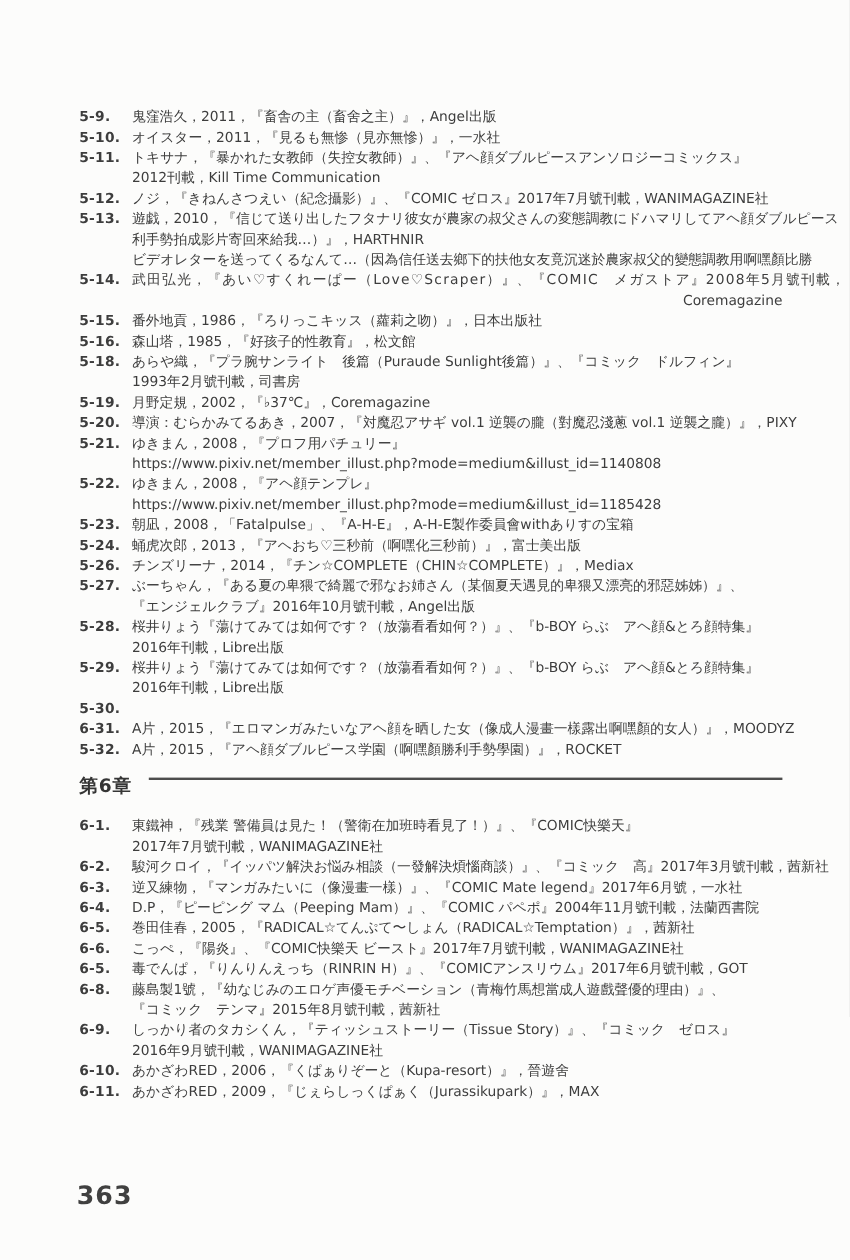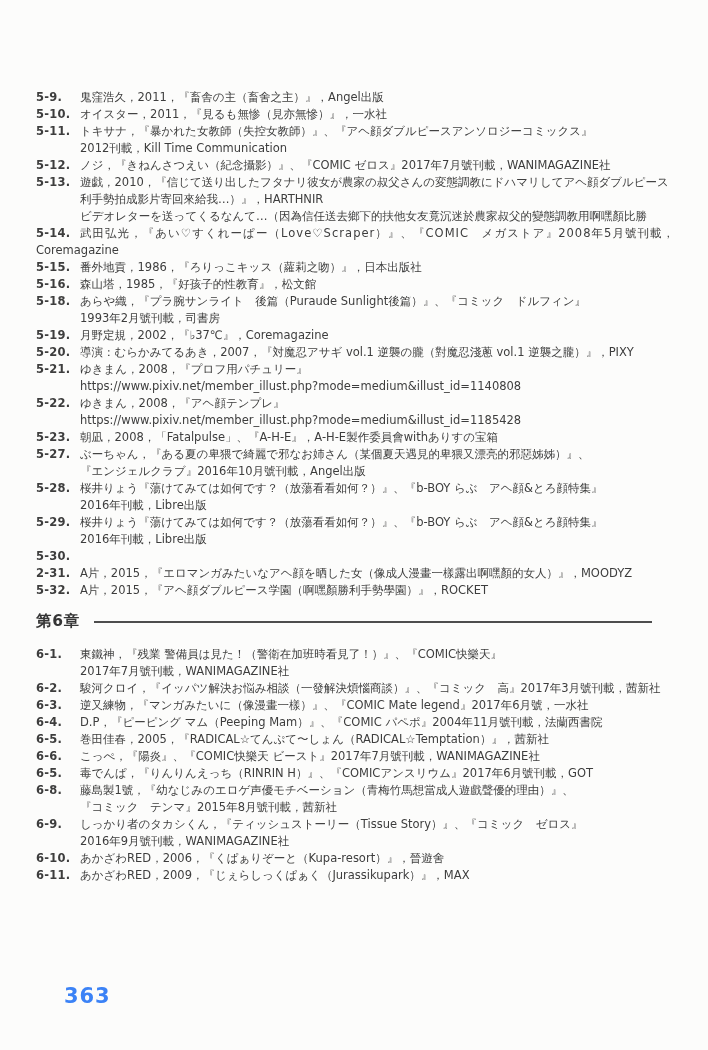--- a/index.html
+++ b/index.html
@@ -7,37 +7,37 @@
   .page {
     position: relative;
     width: 708px;
     height: 1050px;
     margin: 0 auto;
     background: #fcfcfb;
     color: #3d3d3d;
     font-family: "DejaVu Sans", "Liberation Sans", sans-serif;
     font-size: 11.5px;
     line-height: 17px;
-    padding: 89px 56px 0 36px;
+    padding: 89px 56px 0 66px;
     overflow: hidden;
   }
   .entry { display: flex; align-items: flex-start; }
   .num {
     width: 44px;
     flex-shrink: 0;
     font-weight: 700;
     letter-spacing: 0.02em;
   }
   .body { flex: 1; min-width: 0; }
   .line { white-space: nowrap; }
-  .line.flush { margin-left: -44px; }
+  .line.flush { margin-left: -44px; text-align: right; }
   .line.spaced { letter-spacing: 0.09em; }
   .chapter-head {
     display: flex;
-    align-items: center;
+    align-items: flex-start;
     margin-top: 14px;
     margin-bottom: 16px;
   }
   .chapter-title {
     font-size: 15.5px;
     font-weight: 700;
     color: #353535;
     letter-spacing: 0.05em;
     flex-shrink: 0;
   }
@@ -47,21 +47,21 @@
     background: #4d4d4d;
     margin-left: 14px;
     margin-top: 1px;
   }
   .page-number {
     position: absolute;
     left: 64px;
     top: 988px;
     font-size: 21px;
     font-weight: 700;
-    color: #3b82f6;
+    color: #404040;
     letter-spacing: 0.04em;
   }
 </style>
 </head>
 <body>
 
 <div class="page">
 
   <div id="list-ch5">
       <div class="entry">
@@ -149,20 +149,32 @@
           <div class="line">https://www.pixiv.net/member_illust.php?mode=medium&amp;illust_id=1185428</div>
         </div>
       </div>
       <div class="entry">
         <span class="num">5-23.</span>
         <div class="body">
           <div class="line">朝凪，2008，「Fatalpulse」、『A-H-E』，A-H-E製作委員會withありすの宝箱</div>
         </div>
       </div>
       <div class="entry">
+        <span class="num">5-24.</span>
+        <div class="body">
+          <div class="line">蛹虎次郎，2013，『アヘおち♡三秒前（啊嘿化三秒前）』，富士美出版</div>
+        </div>
+      </div>
+      <div class="entry">
+        <span class="num">5-26.</span>
+        <div class="body">
+          <div class="line">チンズリーナ，2014，『チン☆COMPLETE（CHIN☆COMPLETE）』，Mediax</div>
+        </div>
+      </div>
+      <div class="entry">
         <span class="num">5-27.</span>
         <div class="body">
           <div class="line">ぶーちゃん，『ある夏の卑猥で綺麗で邪なお姉さん（某個夏天遇見的卑猥又漂亮的邪惡姊姊）』、</div>
           <div class="line">『エンジェルクラブ』2016年10月號刊載，Angel出版</div>
         </div>
       </div>
       <div class="entry">
         <span class="num">5-28.</span>
         <div class="body">
           <div class="line">桜井りょう『蕩けてみては如何です？（放蕩看看如何？）』、『b-BOY らぶ　アヘ顔&amp;とろ顔特集』</div>
@@ -175,21 +187,21 @@
           <div class="line">桜井りょう『蕩けてみては如何です？（放蕩看看如何？）』、『b-BOY らぶ　アヘ顔&amp;とろ顔特集』</div>
           <div class="line">2016年刊載，Libre出版</div>
         </div>
       </div>
       <div class="entry">
         <span class="num">5-30.</span>
         <div class="body">
         </div>
       </div>
       <div class="entry">
-        <span class="num">2-31.</span>
+        <span class="num">6-31.</span>
         <div class="body">
           <div class="line">A片，2015，『エロマンガみたいなアヘ顔を晒した女（像成人漫畫一樣露出啊嘿顏的女人）』，MOODYZ</div>
         </div>
       </div>
       <div class="entry">
         <span class="num">5-32.</span>
         <div class="body">
           <div class="line">A片，2015，『アヘ顔ダブルピース学園（啊嘿顏勝利手勢學園）』，ROCKET</div>
         </div>
       </div>

